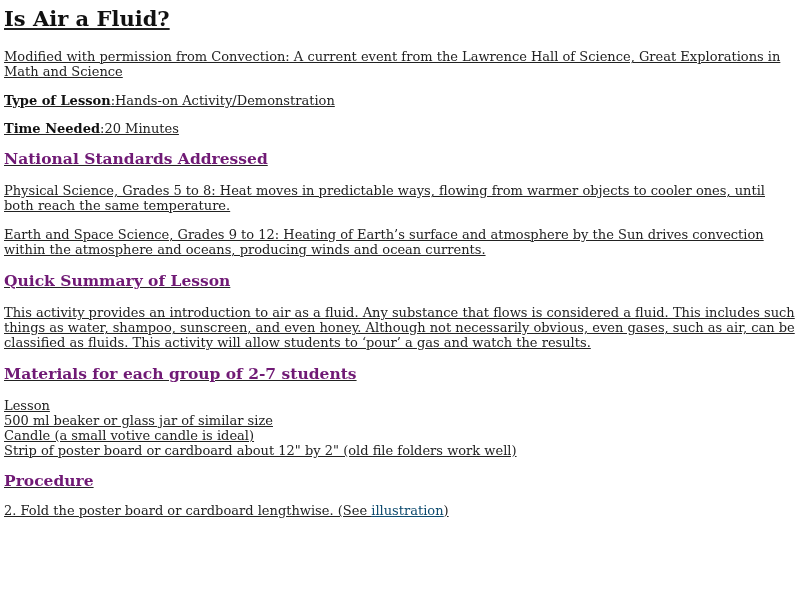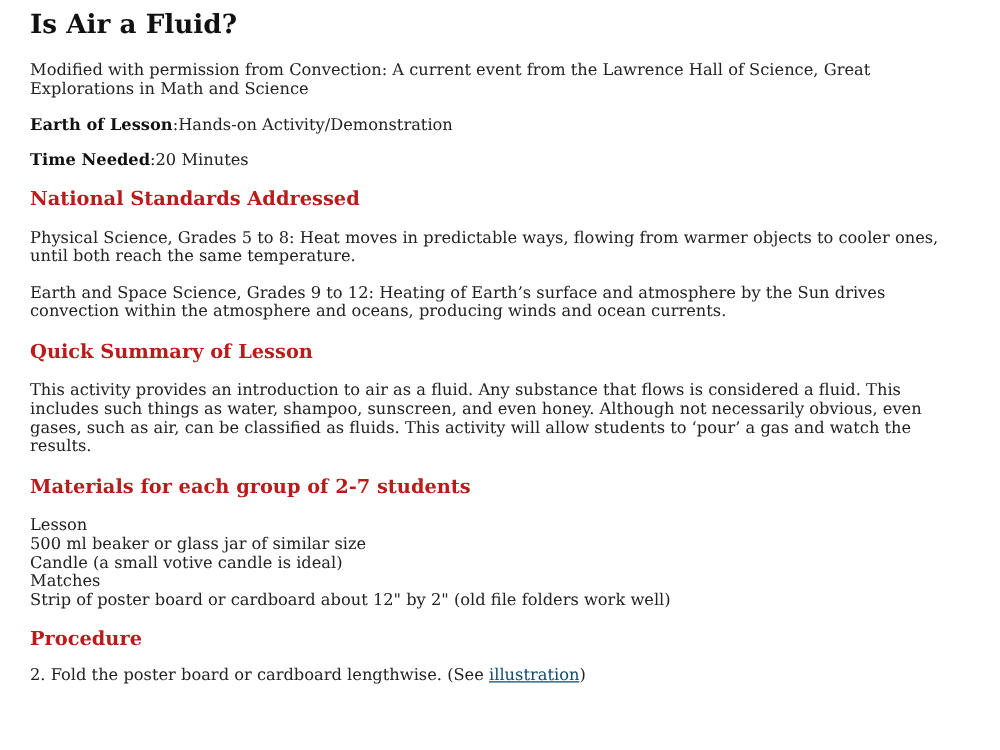--- a/index.html
+++ b/index.html
@@ -10,37 +10,38 @@
       height: 600px;
       overflow: hidden;
     }
     body {
       font-family: "DejaVu Serif", serif;
       color: #222222;
       font-size: 13px;
       line-height: 15px;
     }
     .page {
-      padding: 0 24px;
+      padding: 0 4px;
+      text-decoration: underline;
     }
     h1 {
       font-family: "DejaVu Serif", serif;
       font-size: 21px;
       font-weight: bold;
       margin: 7px 0 0 0;
       line-height: 24px;
       color: #111111;
     }
     h2 {
       font-family: "DejaVu Serif", serif;
       font-size: 15.5px;
       font-weight: bold;
       margin: 0;
       line-height: 18px;
-      color: #b91c1c;
+      color: #701a75;
     }
     p {
       margin: 0;
     }
     .attribution { margin-top: 18px; }
     .meta-lesson { margin-top: 14px; }
     .meta-time { margin-top: 13px; }
     .h-standards { margin-top: 14px; }
     .std-1 { margin-top: 15px; }
     .std-2 { margin-top: 14px; }
@@ -59,36 +60,35 @@
     .materials div { line-height: 15px; }
   </style>
 </head>
 <body>
 
 <div class="page">
   <h1>Is Air a Fluid?</h1>
 
   <p class="attribution">Modified with permission from Convection: A current event from the Lawrence Hall of Science, Great Explorations in Math and Science</p>
 
-  <p class="meta-lesson"><b>Earth of Lesson</b><span>:Hands-on Activity/Demonstration</span></p>
+  <p class="meta-lesson"><b>Type of Lesson</b><span>:Hands-on Activity/Demonstration</span></p>
 
   <p class="meta-time"><b>Time Needed</b><span>:20 Minutes</span></p>
 
   <h2 class="h-standards">National Standards Addressed</h2>
   <p class="std-1">Physical Science, Grades 5 to 8: Heat moves in predictable ways, flowing from warmer objects to cooler ones, until both reach the same temperature.</p>
   <p class="std-2">Earth and Space Science, Grades 9 to 12: Heating of Earth’s surface and atmosphere by the Sun drives convection within the atmosphere and oceans, producing winds and ocean currents.</p>
 
   <h2 class="h-summary">Quick Summary of Lesson</h2>
   <p class="summary">This activity provides an introduction to air as a fluid. Any substance that flows is considered a fluid. This includes such things as water, shampoo, sunscreen, and even honey. Although not necessarily obvious, even gases, such as air, can be classified as fluids. This activity will allow students to ‘pour’ a gas and watch the results.</p>
 
   <h2 class="h-materials">Materials for each group of 2-7 students</h2>
   <div class="materials">
     <div>Lesson</div>
     <div>500 ml beaker or glass jar of similar size</div>
     <div>Candle (a small votive candle is ideal)</div>
-    <div>Matches</div>
     <div>Strip of poster board or cardboard about 12" by 2" (old file folders work well)</div>
   </div>
 
   <h2 class="h-procedure">Procedure</h2>
   <p class="proc-2"><span>2. Fold the poster board or cardboard lengthwise. (See </span><a class="link" href="#">illustration</a><span>)</span></p>
 
 </div>
 
 </body></html>

